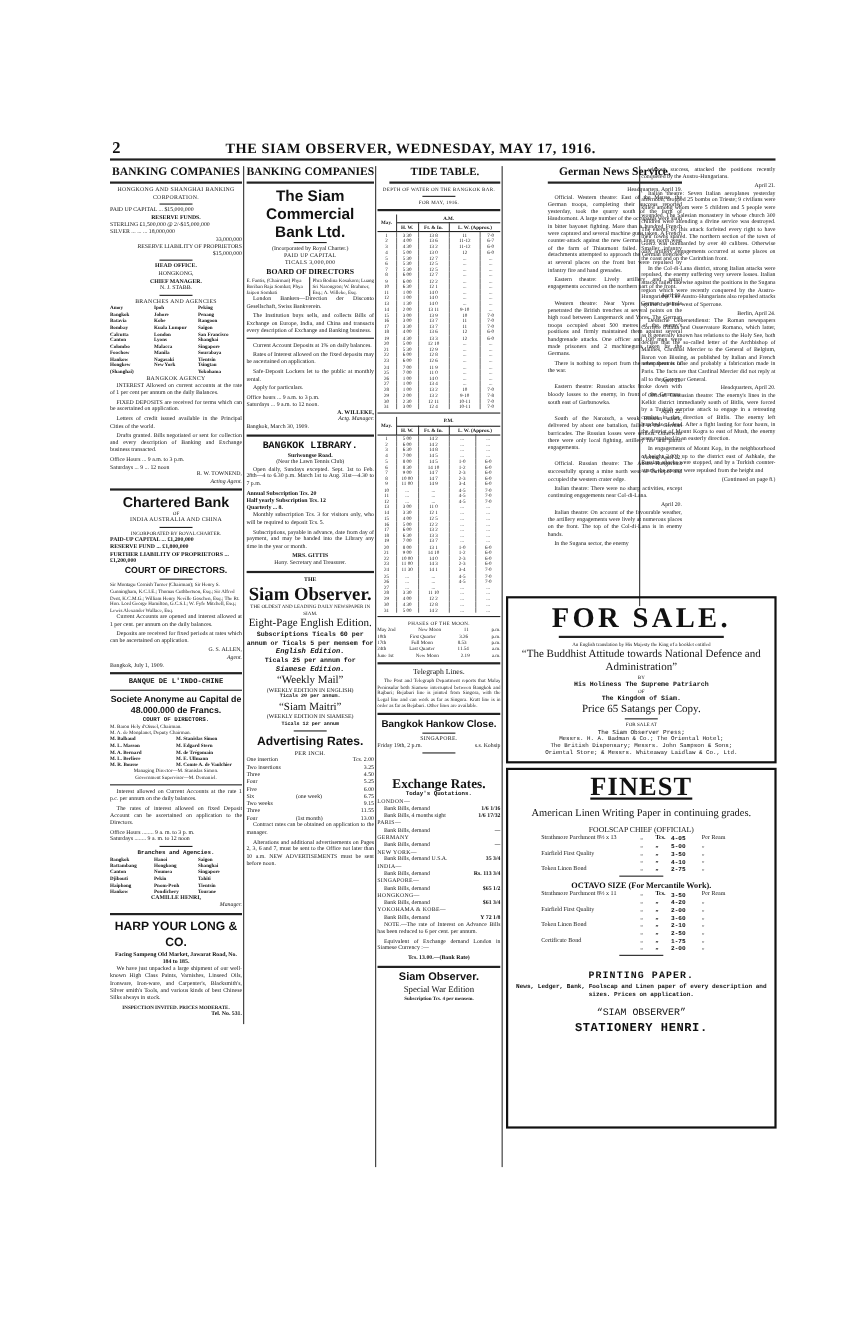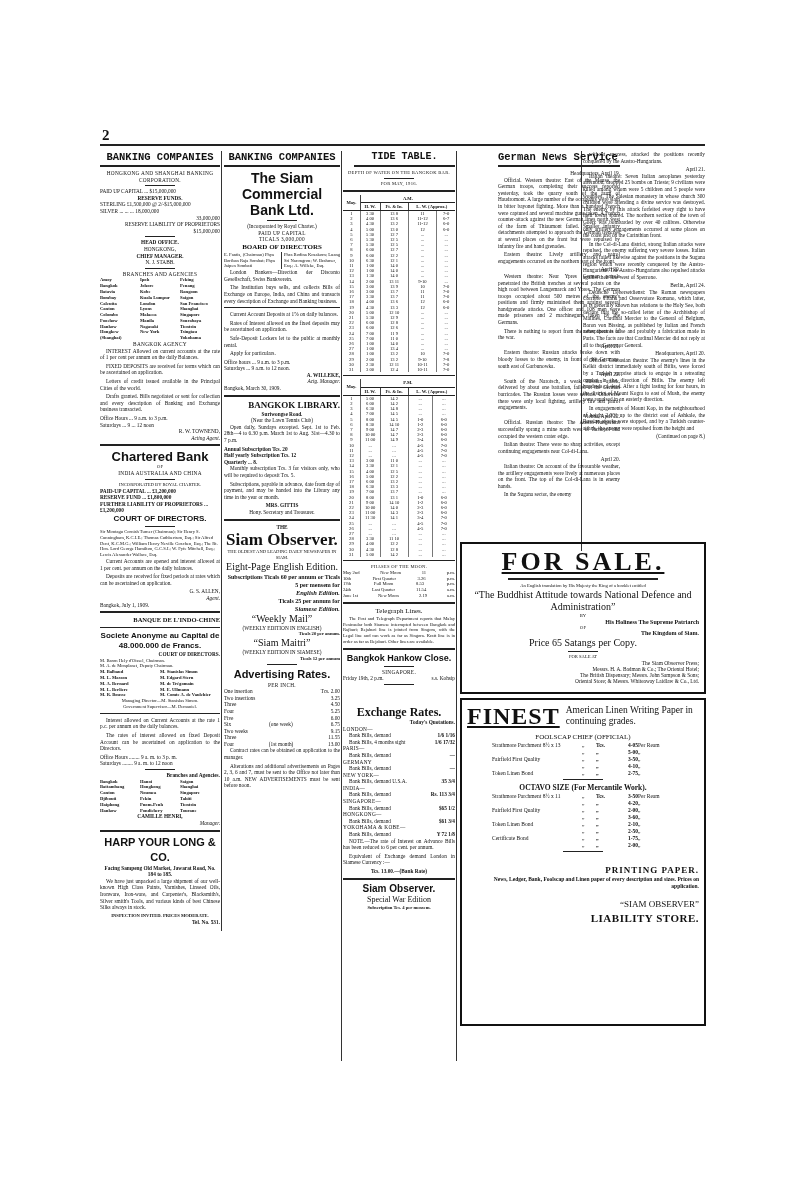--- a/index.html
+++ b/index.html
@@ -9,54 +9,55 @@
   .pg-num{position:absolute;left:2px;top:0;font-size:15px;font-weight:bold;}
   .mast-title{position:absolute;left:105px;top:0;font-size:13px;font-weight:bold;letter-spacing:0.5px;white-space:nowrap;}
   .mast-rule{position:absolute;left:0;top:17px;width:605px;height:2px;background:#222;}
   .col{position:absolute;top:24px;overflow:hidden;font-size:5.3px;line-height:6.6px;}
   .c1{left:0;width:120px;}
   .c2{left:124px;width:116px;}
   .c3{left:243px;width:112px;}
   .c4{left:358px;width:122px;padding-left:40px;}
   .c5{left:483px;width:122px;}
   .vr{position:absolute;top:24px;width:1px;background:#333;}
-  .hd{font-family:Liberation Mono, monospace;font-weight:bold;text-align:center;font-size:10.5px;line-height:12px;border-bottom:2px solid #222;padding-bottom:2px;margin-bottom:3px;white-space:nowrap;}
+  .hd{font-family:Liberation Serif, serif;font-weight:bold;text-align:center;font-size:10.5px;line-height:12px;border-bottom:2px solid #222;padding-bottom:2px;margin-bottom:3px;white-space:nowrap;}
   .ctr{text-align:center;}
   .b{font-weight:bold;}
   .i{font-style:italic;}
   .r{text-align:right;}
   .sc{font-variant:small-caps;letter-spacing:0.3px;}
   .sm{font-size:4.6px;line-height:5.8px;}
   .big{font-family:"Liberation Sans",sans-serif;font-weight:bold;font-size:13px;line-height:15px;text-align:center;}
   .med{font-family:"Liberation Sans",sans-serif;font-weight:bold;font-size:8px;line-height:10px;text-align:center;}
   .rule{height:1px;background:#222;margin:3px 0;}
   .rule2{height:2px;background:#222;margin:3px 0;}
   .short{width:30px;height:1px;background:#222;margin:2px auto;}
   .grid3{display:grid;grid-template-columns:1fr 1fr 1fr;}
   .grid2{display:grid;grid-template-columns:1fr 1fr;}
   p{margin:0 0 2px 0;text-align:justify;text-indent:6px;}
   .row{display:flex;justify-content:space-between;}
   .tide{border-collapse:collapse;width:100%;font-size:4.6px;line-height:5.2px;}
   .tide th{font-weight:bold;border-bottom:1px solid #222;border-right:1px solid #444;padding:1px;}
   .tide td{text-align:center;border-right:1px solid #777;padding:0 1px;}
   .tide th:last-child,.tide td:last-child{border-right:none;}
   .box{border:2px solid #111;padding:3px 5px;margin-top:3px;}
-  .forsale{font-family:"Liberation Serif",serif;font-weight:bold;font-size:26px;line-height:30px;text-align:center;letter-spacing:3px;text-decoration:underline;}
+  .forsale{font-family:"Liberation Serif",serif;font-weight:bold;font-size:26px;line-height:30px;text-align:center;letter-spacing:3px;}
   .quote{font-size:10px;line-height:12px;text-align:center;}
   .finest{font-family:"Liberation Serif",serif;font-weight:900;font-size:24px;line-height:26px;letter-spacing:1px;text-decoration:underline;}
   .price-row{display:grid;grid-template-columns:90px 14px 14px 28px 30px;font-size:5.5px;line-height:7px;margin-left:25px;}
-  .sans{font-family:Liberation Serif, serif;text-align:right;}
+  .sans{font-family:Liberation Mono, monospace;}
 </style>
 </head>
 <body>
 
 <div class="page">
 
   <div class="masthead">
     <span class="pg-num">2</span>
+    <span class="mast-title">THE SIAM OBSERVER, WEDNESDAY, MAY 17, 1916.</span>
     <div class="mast-rule"></div>
   </div>
 
   <div class="vr" style="left:121px;height:780px;"></div>
   <div class="vr" style="left:241px;height:910px;"></div>
   <div class="vr" style="left:356px;height:910px;"></div>
   <div class="vr" style="left:481px;height:400px;"></div>
 
   <div class="col c1" style="height:905px;">
     <div class="hd">BANKING COMPANIES</div>
@@ -934,21 +935,21 @@
     <div class="ctr" style="font-size:10px;line-height:13px;">Price 65 Satangs per Copy.</div>
     <div class="short"></div>
     <div class="ctr sm">FOR SALE AT</div>
     <div class="ctr sans" style="font-size:5.5px;">The Siam Observer Press;</div>
     <div class="ctr sans" style="font-size:5.3px;">Messrs. H. A. Badman &amp; Co.; The Oriental Hotel;</div>
     <div class="ctr sans" style="font-size:5.3px;">The British Dispensary; Messrs. John Sampson &amp; Sons;</div>
     <div class="ctr sans" style="font-size:5.3px;">Oriental Store; &amp; Messrs. Whiteaway Laidlaw &amp; Co., Ltd.</div>
   </div>
 
   <div class="box" style="position:absolute;left:360px;top:568px;width:232px;height:318px;">
-    <div style="display:flex;align-items:center;gap:6px;">
+    <div style="display:flex;align-items:center;gap:6px;flex-direction:column;">
       <div class="finest">FINEST</div>
       <div style="font-size:9.5px;line-height:11px;">American Linen Writing Paper in continuing grades.</div>
     </div>
     <div class="ctr" style="font-size:7px;line-height:10px;margin-top:3px;">FOOLSCAP CHIEF (OFFICIAL)</div>
     <div id="foolscap-rows">
         <div class="price-row">
           <span>Strathmore Parchment 8½ x 13</span>
           <span>„</span>
           <span class="b">Tcs.</span>
           <span class="b sans">4-05</span>
@@ -1040,16 +1041,16 @@
           <span>„</span>
           <span class="b">„</span>
           <span class="b sans">2-00</span>
           <span>„</span>
         </div>
       </div>
     <div class="short" style="width:40px;"></div>
     <div class="ctr b sans" style="font-size:9px;line-height:12px;letter-spacing:1px;margin-top:12px;">PRINTING PAPER.</div>
     <div class="ctr b sans" style="font-size:5.5px;line-height:7px;">News, Ledger, Bank, Foolscap and Linen paper of every description and sizes. Prices on application.</div>
     <div class="ctr sans" style="font-size:9px;line-height:13px;margin-top:8px;">“SIAM OBSERVER”</div>
-    <div class="ctr b sans" style="font-size:11px;line-height:14px;letter-spacing:0.5px;">LIABILITY STORE.</div>
+    <div class="ctr b sans" style="font-size:11px;line-height:14px;letter-spacing:0.5px;">STATIONERY HENRI.</div>
   </div>
 
 </div>
 
 </body></html>

